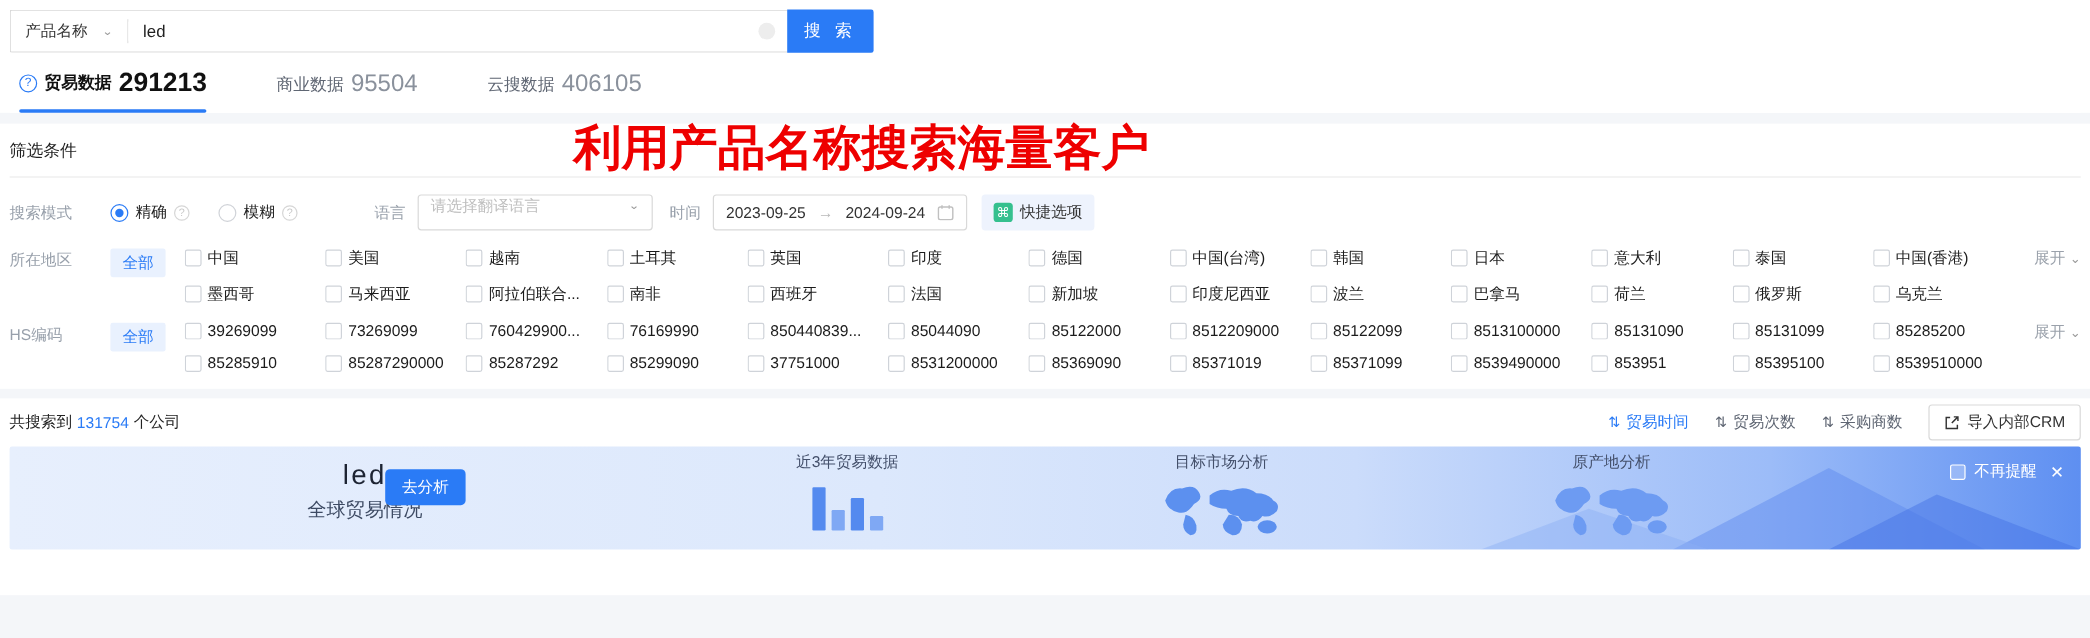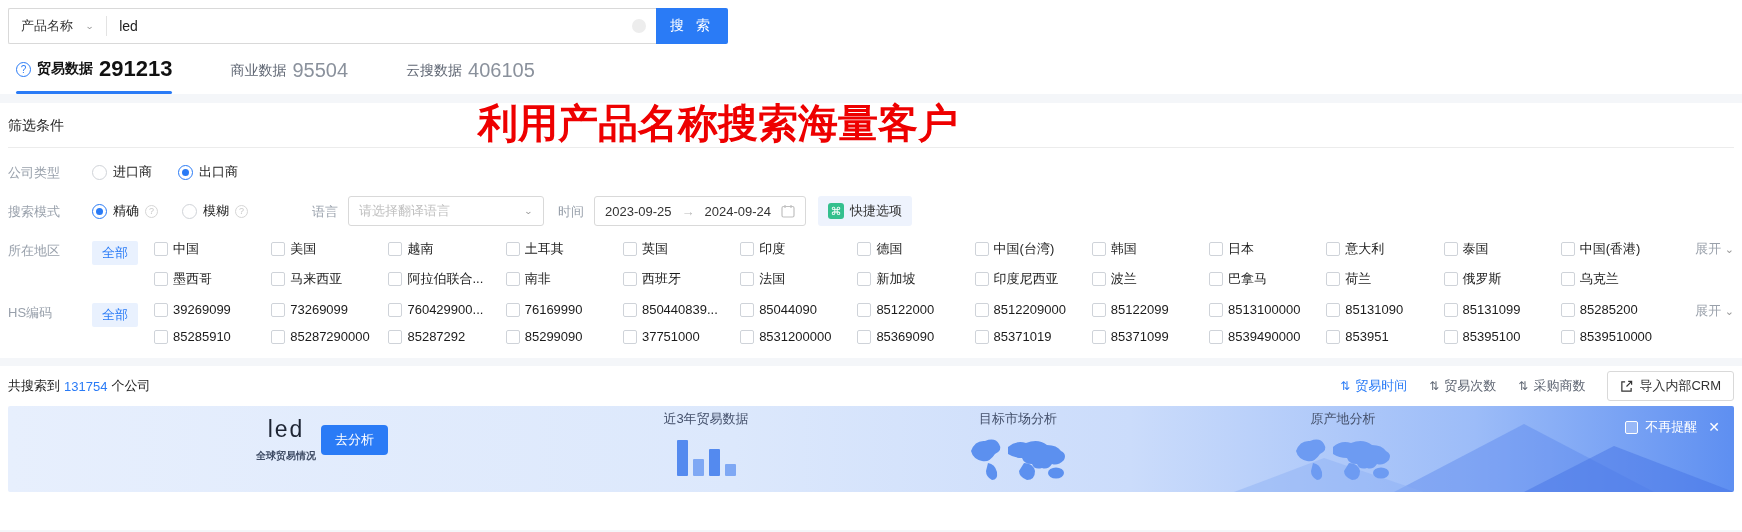--- a/index.html
+++ b/index.html
@@ -36,21 +36,21 @@
   .filter-title { font-size:14px; color:#222; padding:4px 0 12px 0; border-bottom:1px solid #ececec; }
   .frow { display:flex; align-items:center; margin-top:14px; }
   .frow-top { align-items:flex-start; }
   .flabel { width:84px; color:#98a0ab; font-size:13px; flex:none; padding-top:2px; }
   .radio { display:inline-flex; align-items:center; gap:6px; margin-right:26px; cursor:pointer; }
   .rdot { width:15px; height:15px; border-radius:50%; border:1px solid #d0d3d8; background:#fff; position:relative; flex:none; }
   .radio.checked .rdot { border-color:#2a7bf6; }
   .radio.checked .rdot::after { content:""; position:absolute; left:3px; top:3px; width:7px; height:7px; border-radius:50%; background:#2a7bf6; }
   .info-ic { width:13px; height:13px; border-radius:50%; border:1px solid #d6d6d6; color:#c9c9c9; font-size:9px; display:inline-flex; align-items:center; justify-content:center; margin-left:-20px; margin-right:24px; }
   .inline-lbl { color:#98a0ab; margin:1px 10px 0 40px; }
-  .fake-select { width:196px; height:30px; border:1px solid #d9d9d9; border-radius:3px; display:flex; align-items:center; padding:0 10px; color:#bfbfbf; background:#fff; cursor:pointer; }
+  .fake-select { width:196px; height:30px; border:1px solid #d9d9d9; border-radius:3px; display:flex; padding:0 10px; color:#bfbfbf; background:#fff; cursor:pointer; }
   .fake-select .ph { flex:1; }
   .daterange { height:30px; border:1px solid #d9d9d9; border-radius:3px; display:flex; align-items:center; padding:0 10px; gap:10px; background:#fff; }
   .daterange .d { color:#333; font-size:13px; }
   .daterange .arr { color:#b9b9b9; }
   .quick-btn { display:inline-flex; align-items:center; gap:6px; height:30px; margin-left:12px; padding:0 10px; background:#eef3fd; border:none; border-radius:3px; color:#333; font-size:13px; cursor:pointer; }
   .quick-ic { width:16px; height:16px; border-radius:3px; background:#35c08e; color:#fff; font-size:11px; display:inline-flex; align-items:center; justify-content:center; }
   .all-tag { flex:none; align-self:flex-start; margin-top:1px; background:#e9f1fe; color:#2a7bf6; padding:3px 10px; border-radius:2px; cursor:pointer; }
   .chk-grid { flex:1; display:grid; grid-template-columns:repeat(13, 1fr); row-gap:12px; margin-left:16px; }
   .chk { display:inline-flex; align-items:center; gap:5px; cursor:pointer; white-space:nowrap; overflow:hidden; }
   .box { width:14px; height:14px; border:1px solid #cfd3d9; border-radius:2px; background:#fff; flex:none; }
@@ -65,21 +65,21 @@
   .sort-item { display:inline-flex; align-items:center; gap:5px; color:#5f6673; cursor:pointer; font-size:13px; }
   .sort-item .sort-icon { font-size:12px; }
   .sort-item.active { color:#2a7bf6; }
   .crm-btn { display:inline-flex; align-items:center; gap:6px; border:1px solid #d9d9d9; border-radius:3px; background:#fff; height:30px; padding:0 12px; font-size:13px; color:#333; cursor:pointer; }
 
   
   .banner { position:relative; height:86px; border-radius:2px; overflow:hidden; background:linear-gradient(90deg,#e7effd 0%,#dce8fc 42%,#cbdcfb 65%,#9cbcf8 85%,#5e8ff1 100%); }
   .banner-geo { position:absolute; right:0; top:0; height:100%; }
   .kw-block { position:absolute; left:248px; top:10px; text-align:center; }
   .kw { font-size:23px; color:#1d2433; letter-spacing:2px; }
-  .kw-sub { font-size:10px; color:#3c4austin152; color:#3d4a63; margin-top:6px;font-weight:bold; }
+  .kw-sub { font-size:16px; color:#3c4austin152; color:#3d4a63; margin-top:6px; }
   .analyze-btn { position:absolute; left:313px; top:19px; background:#2a7bf6; color:#fff; border:none; border-radius:4px; padding:6px 14px; font-size:13px; cursor:pointer; }
   .bcard { position:absolute; top:4px; text-align:center; }
   .bcard .bc-label { font-size:13px; color:#44506b; margin-bottom:6px; }
   .bars { display:flex; align-items:flex-end; gap:5px; justify-content:center; height:42px; }
   .bars i { display:block; width:11px; border-radius:1px; }
   .dismiss { position:absolute; right:14px; top:12px; display:flex; align-items:center; gap:7px; color:#fff; font-size:13px; }
   .dm-box { width:13px; height:13px; border:1px solid #fff; border-radius:2px; background:rgba(255,255,255,.25); cursor:pointer; }
   .dm-x { font-size:14px; cursor:pointer; margin-left:4px; }
 </style>
 </head>
@@ -114,31 +114,20 @@
       <span class="t-count">406105</span>
     </div>
   </div>
 </div>
 
 <div class="overlay-title">利用产品名称搜索海量客户</div>
 
 <div class="filter card">
   <div class="filter-title">筛选条件</div>
 
-  <div class="frow">
-    <span class="flabel">公司类型</span>
-    <span class="radio">
-      <span class="rdot"></span>
-      <span>进口商</span>
-    </span>
-    <span class="radio checked">
-      <span class="rdot"></span>
-      <span>出口商</span>
-    </span>
-  </div>
 
   <div class="frow">
     <span class="flabel">搜索模式</span>
     <span class="radio checked">
       <span class="rdot"></span>
       <span>精确</span>
     </span>
     <span class="info-ic">?</span>
     <span class="radio">
       <span class="rdot"></span>

